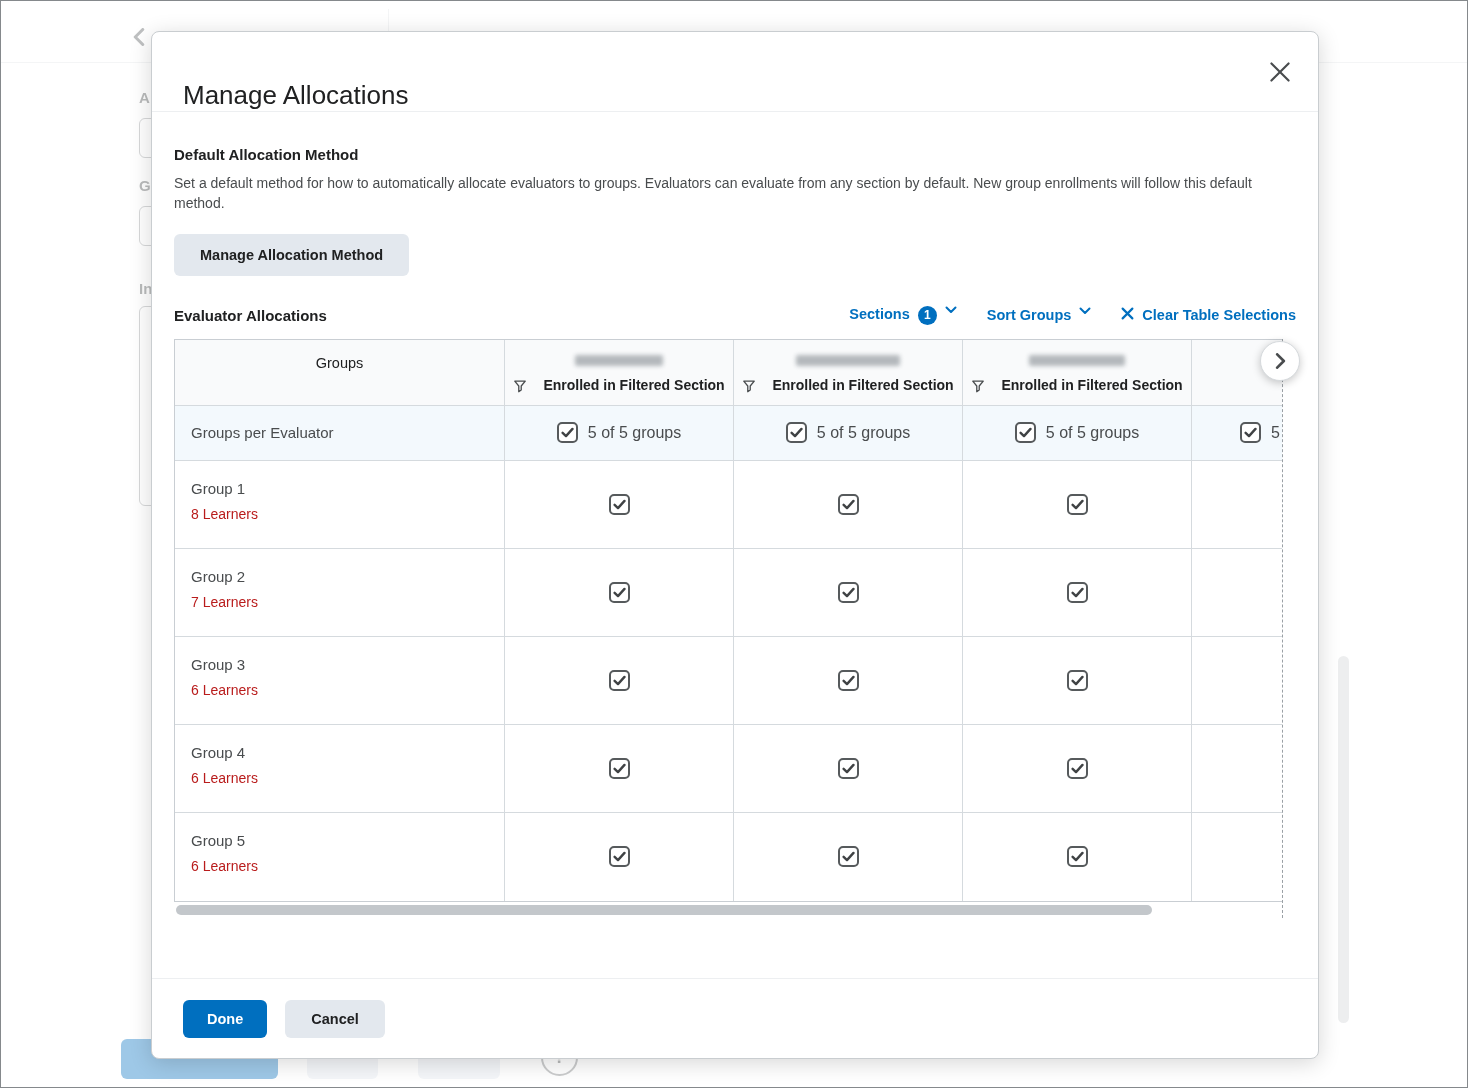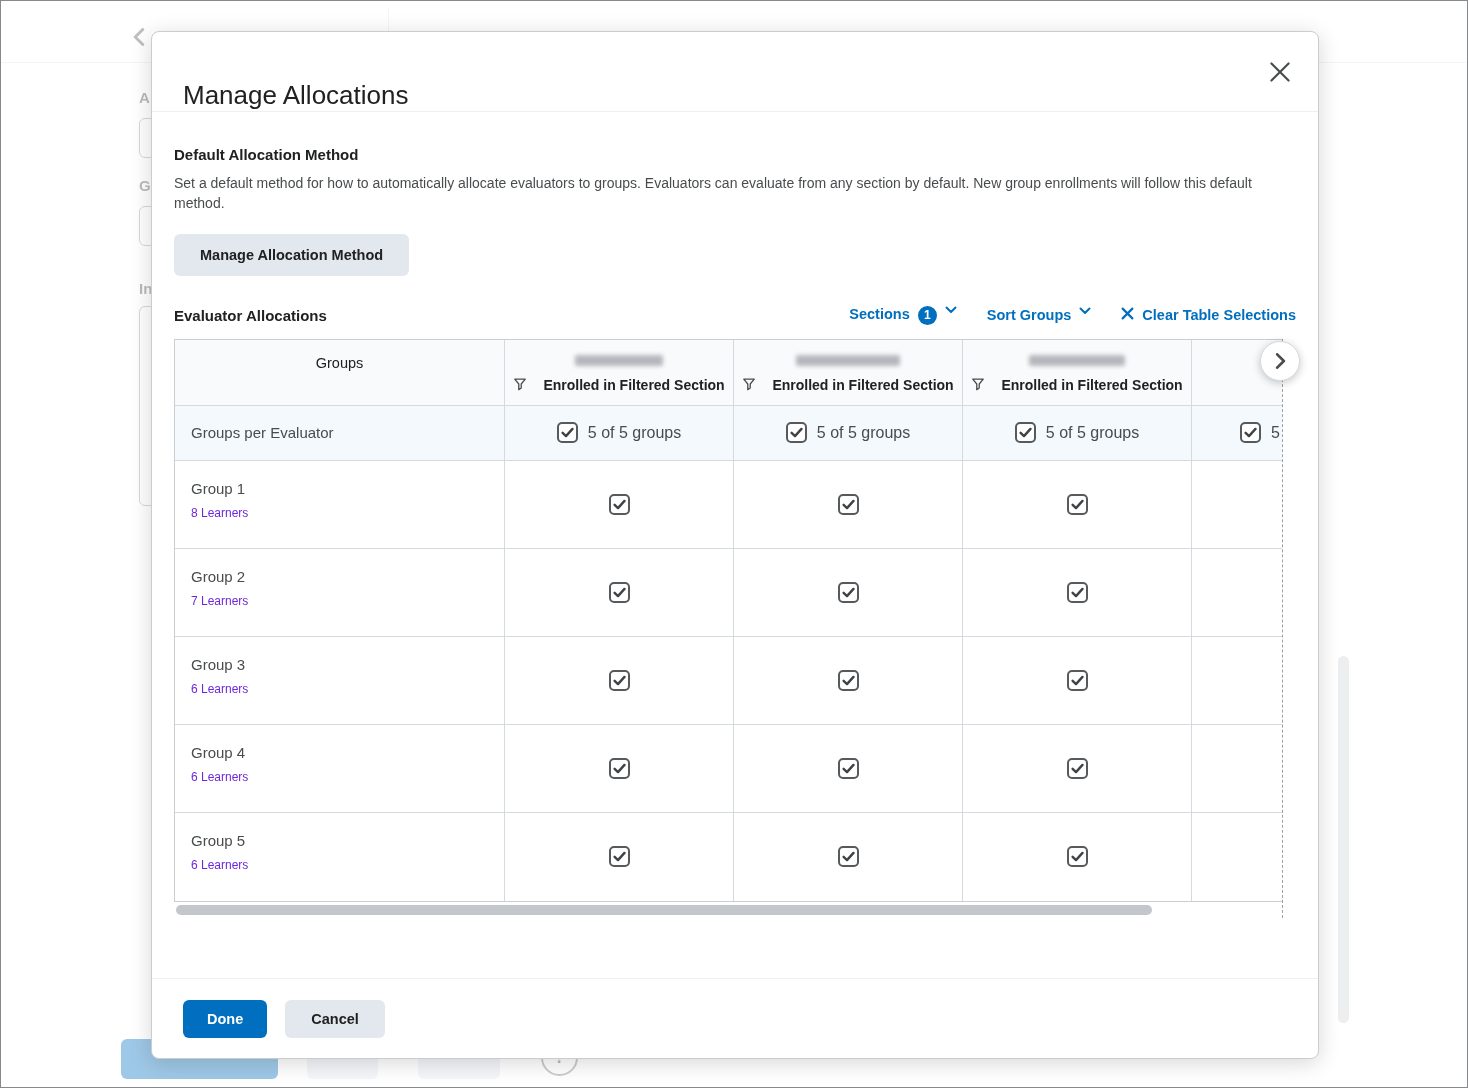--- a/index.html
+++ b/index.html
@@ -48,29 +48,29 @@
   .t-row{display:flex;width:1246px}
   .t-row:not(:last-child){border-bottom:1px solid #d5dade}
   .cell{flex:0 0 auto;border-right:1px solid #d5dade}
   .col-groups{width:330px}
   .col-ev{width:229px}
   .t-head{height:66px;background:#f9fafb}
   .head-groups{display:flex;justify-content:center;padding-top:15px;font-size:14.5px;font-weight:500;color:#202122}
   .head-ev{display:flex;flex-direction:column;align-items:center;padding-top:15px;gap:11px}
   .redacted{height:11px;border-radius:2px;background:#b4b8bc;filter:blur(2px)}
   .w1{width:88px}.w2{width:104px}.w3{width:96px}
-  .filter-line{display:flex;align-items:flex-start;gap:16px;font-size:14px;font-weight:700;color:#202122}
+  .filter-line{display:flex;align-items:flex-end;gap:16px;font-size:14px;font-weight:700;color:#202122}
   .t-summary{height:55px;background:#f3f9fd}
   .sum-label{display:flex;align-items:center;padding-left:16px;font-size:15px;color:#494c4e}
   .sum-cell{display:flex;align-items:center;gap:10px;justify-content:center;font-size:16px;color:#494c4e;white-space:nowrap}
   .sum-cell.partial{justify-content:flex-start;padding-left:48px}
   .t-group{height:88px}
   .group-cell{padding:19px 16px 0}
   .group-name{font-size:15px;color:#494c4e}
-  .learners-link{display:inline-block;margin-top:9px;font-size:12px;color:#6d28d9;text-decoration:none}
+  .learners-link{display:inline-block;margin-top:9px;font-size:14px;color:#b91c1c;text-decoration:none}
   .check-cell{display:flex;align-items:center;justify-content:center}
   .checkbox{width:21px;height:21px;border:2px solid #565a5c;border-radius:5px;background:#fff;display:inline-flex;align-items:center;justify-content:center;flex:0 0 auto;cursor:pointer}
   .hscroll{height:16px;display:flex;align-items:center;padding-left:2px}
   .hthumb{width:976px;height:10px;border-radius:5px;background:#c3c7cb;cursor:pointer}
   .scroll-right-btn{position:absolute;left:1108px;top:309px;width:40px;height:40px;border-radius:50%;background:#fff;border:1px solid #d6dadd;box-shadow:0 2px 8px rgba(0,0,0,.22);display:flex;align-items:center;justify-content:center;z-index:6;cursor:pointer}
 
   .modal-footer{flex:0 0 80px;margin-top:auto;display:flex;align-items:center;gap:18px;padding:0 31px;border-top:1px solid #edeff1}
   .done-btn{height:38px;padding:0 24px;background:#006fbf;color:#fff}
   .cancel-btn{height:38px;padding:0 26px}
 </style>

